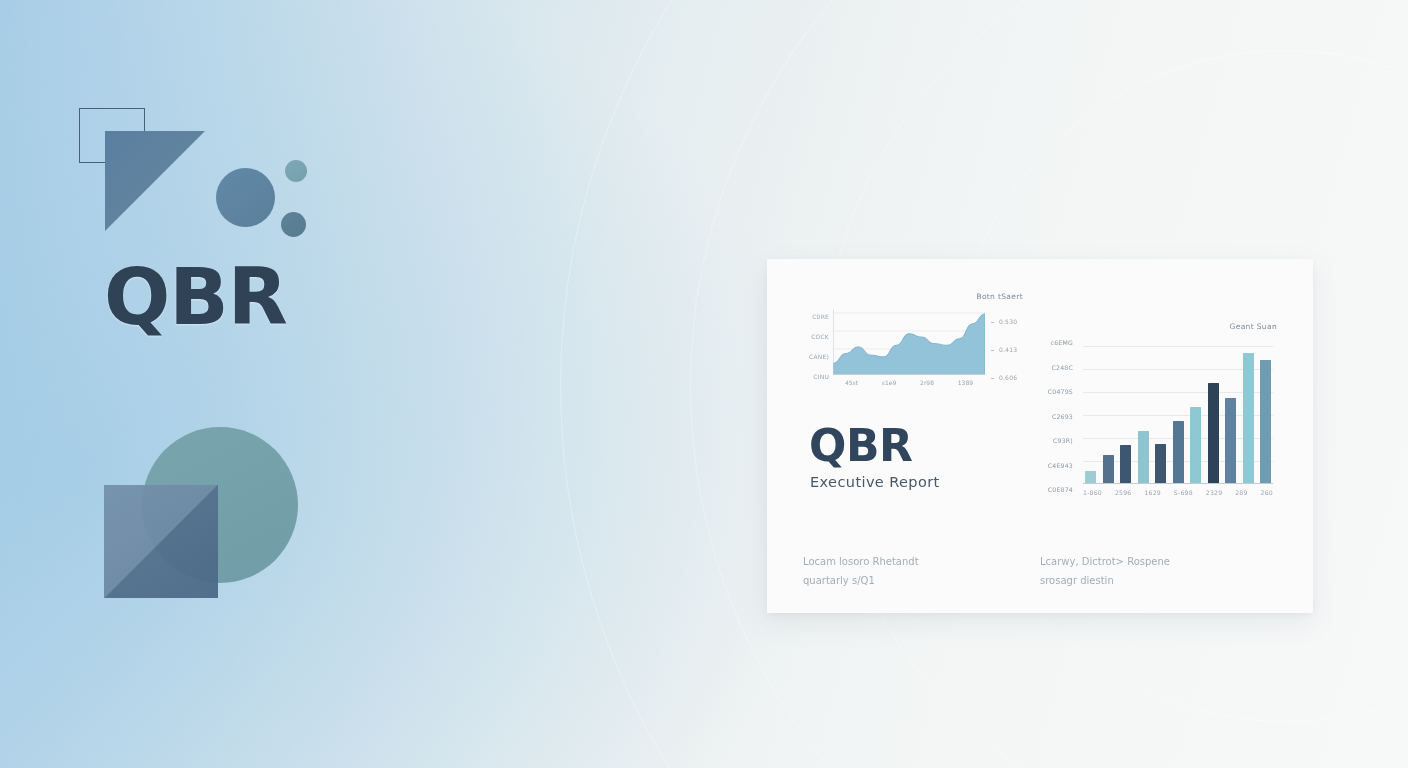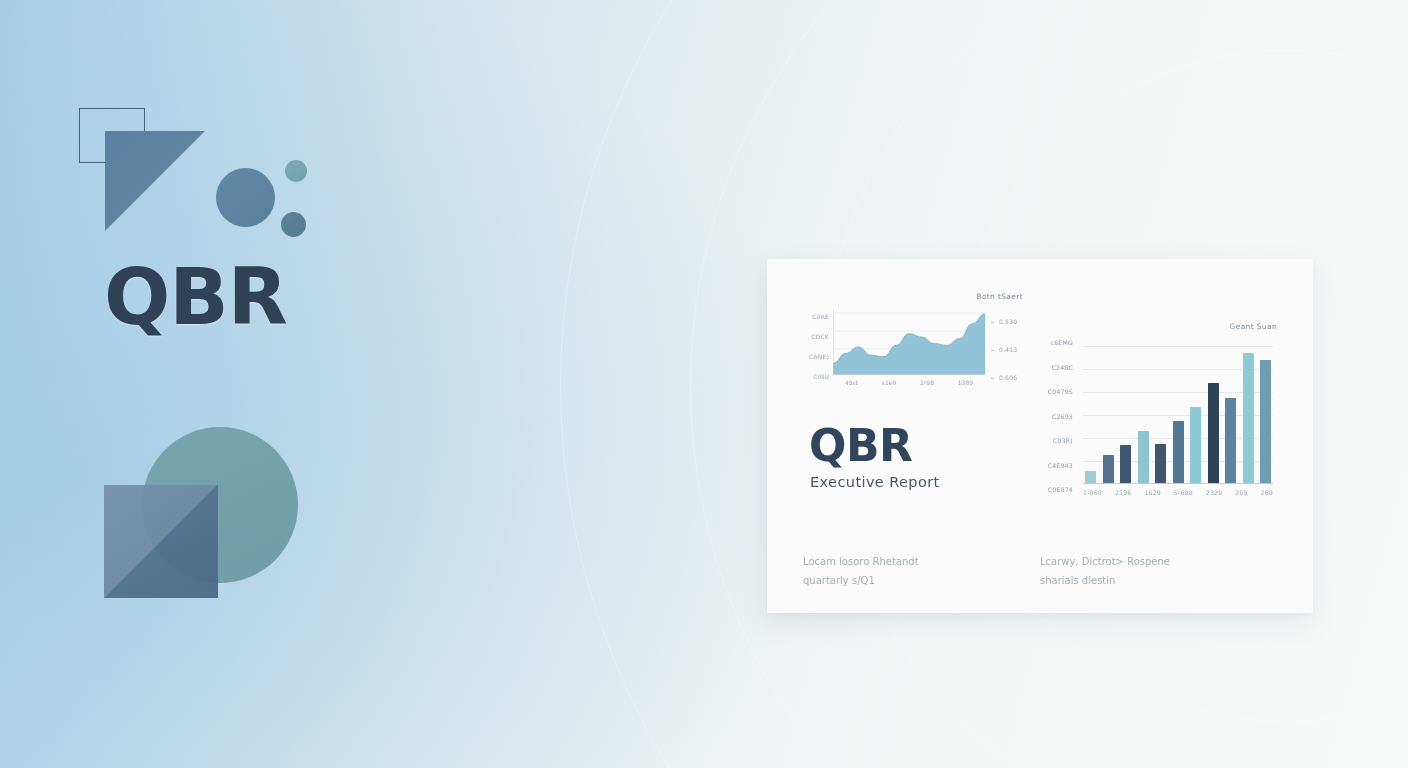--- a/index.html
+++ b/index.html
@@ -259,19 +259,19 @@
 
       <div class="cbrand">QBR</div>
       <div class="cbrand-sub">Executive Report</div>
 
       <div class="cap cap-left">
         <div>Locam losoro Rhetandt</div>
         <div>quartarly s/Q1</div>
       </div>
       <div class="cap cap-right">
         <div>Lcarwy, Dictrot&gt; Rospene</div>
-        <div>sharials diestin</div>
+        <div>srosagr diestin</div>
       </div>
 
     </div>
   </div>
 
 </div>
 
 </body></html>

